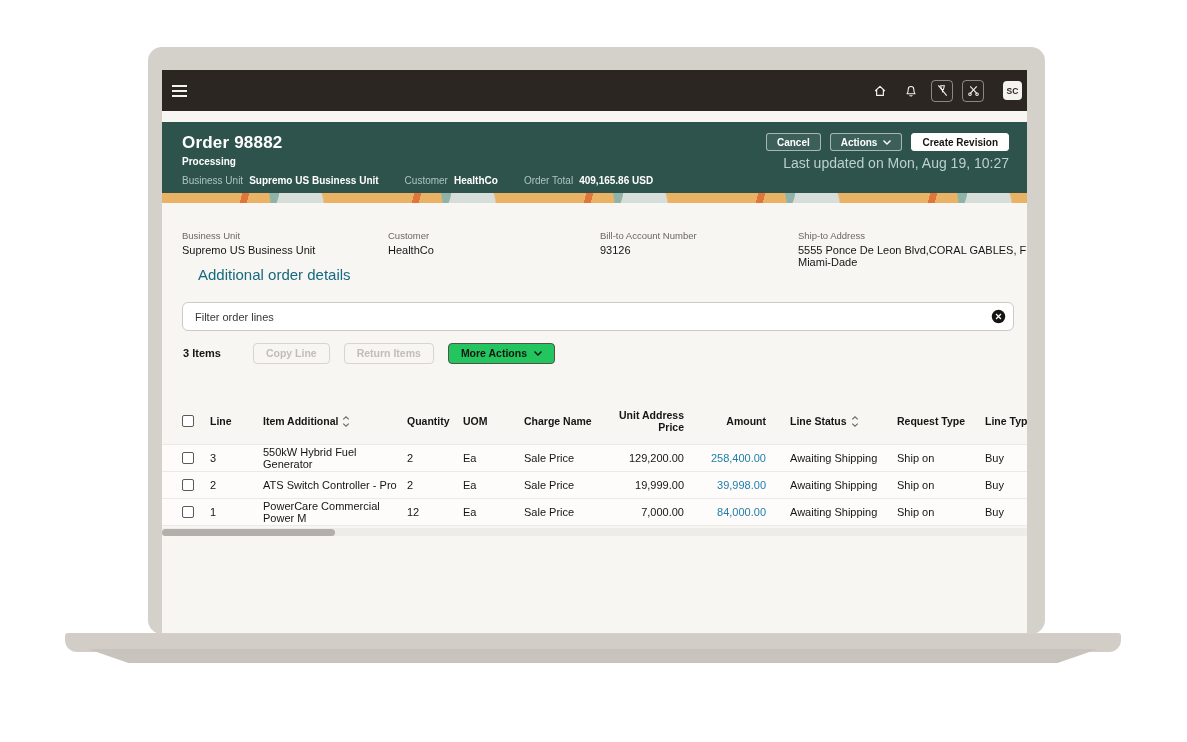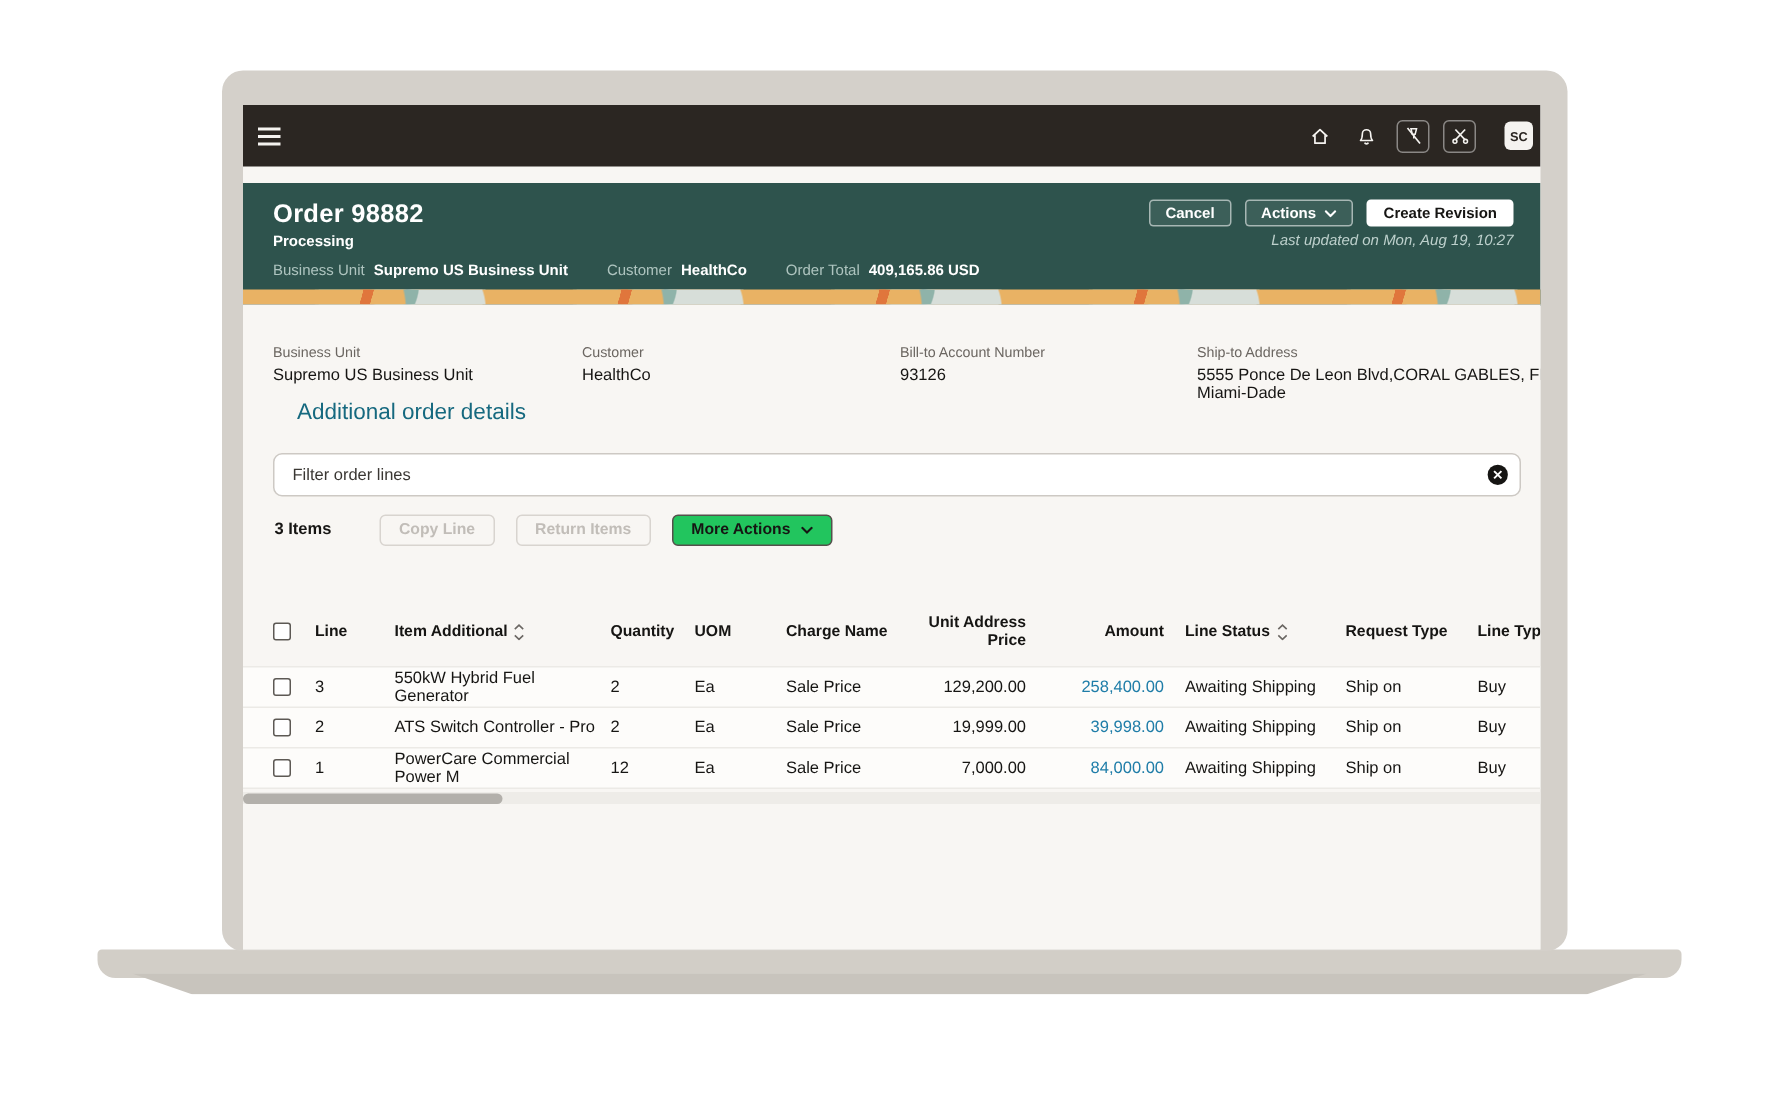--- a/index.html
+++ b/index.html
@@ -25,21 +25,21 @@
   .hero { position:absolute; left:0; top:41px; right:0; height:82px; background:#2e534d; color:#fff;margin-top:11px; }
   .hero-title { position:absolute; left:20px; top:11px; font-size:17px; font-weight:bold; letter-spacing:0.2px; }
   .hero-status { position:absolute; left:20px; top:34px; font-size:10px; font-weight:bold; }
   .hero-meta { position:absolute; left:20px; top:53px; display:flex; gap:26px; align-items:baseline; }
   .hero-meta .pair { display:flex; gap:6px; align-items:baseline; }
   .hero-meta .lbl { font-size:10px; color:#aec4bf; }
   .hero-meta .val { font-size:10px; font-weight:bold; color:#fff; }
   .hero-actions { position:absolute; right:18px; top:11px; display:flex; gap:9px; }
   .btn-ghost { height:18px; padding:0 10px; background:rgba(255,255,255,0.07); border:1px solid rgba(255,255,255,0.55); border-radius:3px; color:#fff; font-size:10px; font-weight:bold; display:flex; align-items:center; gap:6px; cursor:pointer; font-family:"Liberation Sans", sans-serif; }
   .btn-primary { height:18px; padding:0 10px; background:#ffffff; border:1px solid #ffffff; border-radius:3px; color:#161513; font-size:10px; font-weight:bold; display:flex; align-items:center; cursor:pointer; font-family:"Liberation Sans", sans-serif; }
-  .hero-updated { position:absolute; right:18px; top:33px; font-size:10px; color:#bdd0cc;font-style:italic; }
+  .hero-updated { position:absolute; right:18px; top:33px; font-size:14px; color:#bdd0cc; }
 
   
   .pattern { position:absolute; left:0; top:123px; right:0; height:10px; background-color:#2e534d;
     background-image:
       linear-gradient(105deg, transparent 46%, #e0763c 46% 50%, transparent 50%),
       radial-gradient(circle at 22% 160%, #e9b264 0 52%, transparent 53%),
       radial-gradient(circle at 48% -40%, #8fb3a9 0 38%, transparent 39%),
       radial-gradient(circle at 72% 130%, #d7ded9 0 30%, transparent 31%),
       radial-gradient(circle at 90% -20%, #e9b264 0 28%, transparent 29%);
     background-size:172px 100%; background-repeat:repeat-x; }
@@ -63,21 +63,21 @@
   .btn-sm { height:21px; padding:0 12px; border-radius:4px; font-size:10.5px; font-weight:bold; display:flex; align-items:center; gap:7px; background:transparent; cursor:pointer; font-family:"Liberation Sans", sans-serif; }
   .btn-disabled { border:1px solid #d8d4cf; color:#c1bdb8; }
   .btn-outline { border:1px solid #54504b; color:#161513; background:#22c55e; }
 
   
   .table-area { position:absolute; left:0; top:206px; right:0; overflow:hidden; }
   .tgrid { display:grid; grid-template-columns:28px 53px 144px 56px 61px 84px 76px 106px 107px 88px 80px; align-items:center; padding-left:20px; width:903px; }
   .thead { height:22px; }
   .thead .hc { font-size:10.5px; font-weight:bold; color:#161513; display:flex; align-items:center; gap:4px; }
   .num { justify-content:flex-end; text-align:right; }
-  .amount-col { padding-right:14px; }
+  .amount-col { padding-right:24px; }
   .tspacer { height:13px; }
   .rows-wrap { border-top:1px solid #eceae6; background:#fdfcfa; }
   .trow { height:27px; border-bottom:1px solid #eceae6; font-size:11px; color:#161513; }
   .trow .cell { display:flex; align-items:center; }
   .amount-link { color:#1f7da8; cursor:pointer; }
   .cbx { width:12px; height:12px; border:1.5px solid #5d5954; border-radius:2px; background:#fff; cursor:pointer; }
 
   .hscroll { position:absolute; left:0; top:325px; right:0; height:8px; background:#eeece8; }
   .hthumb { position:absolute; left:0; top:0.5px; width:173px; height:7px; background:#b3b0ab; border-radius:4px; cursor:grab; }
 

